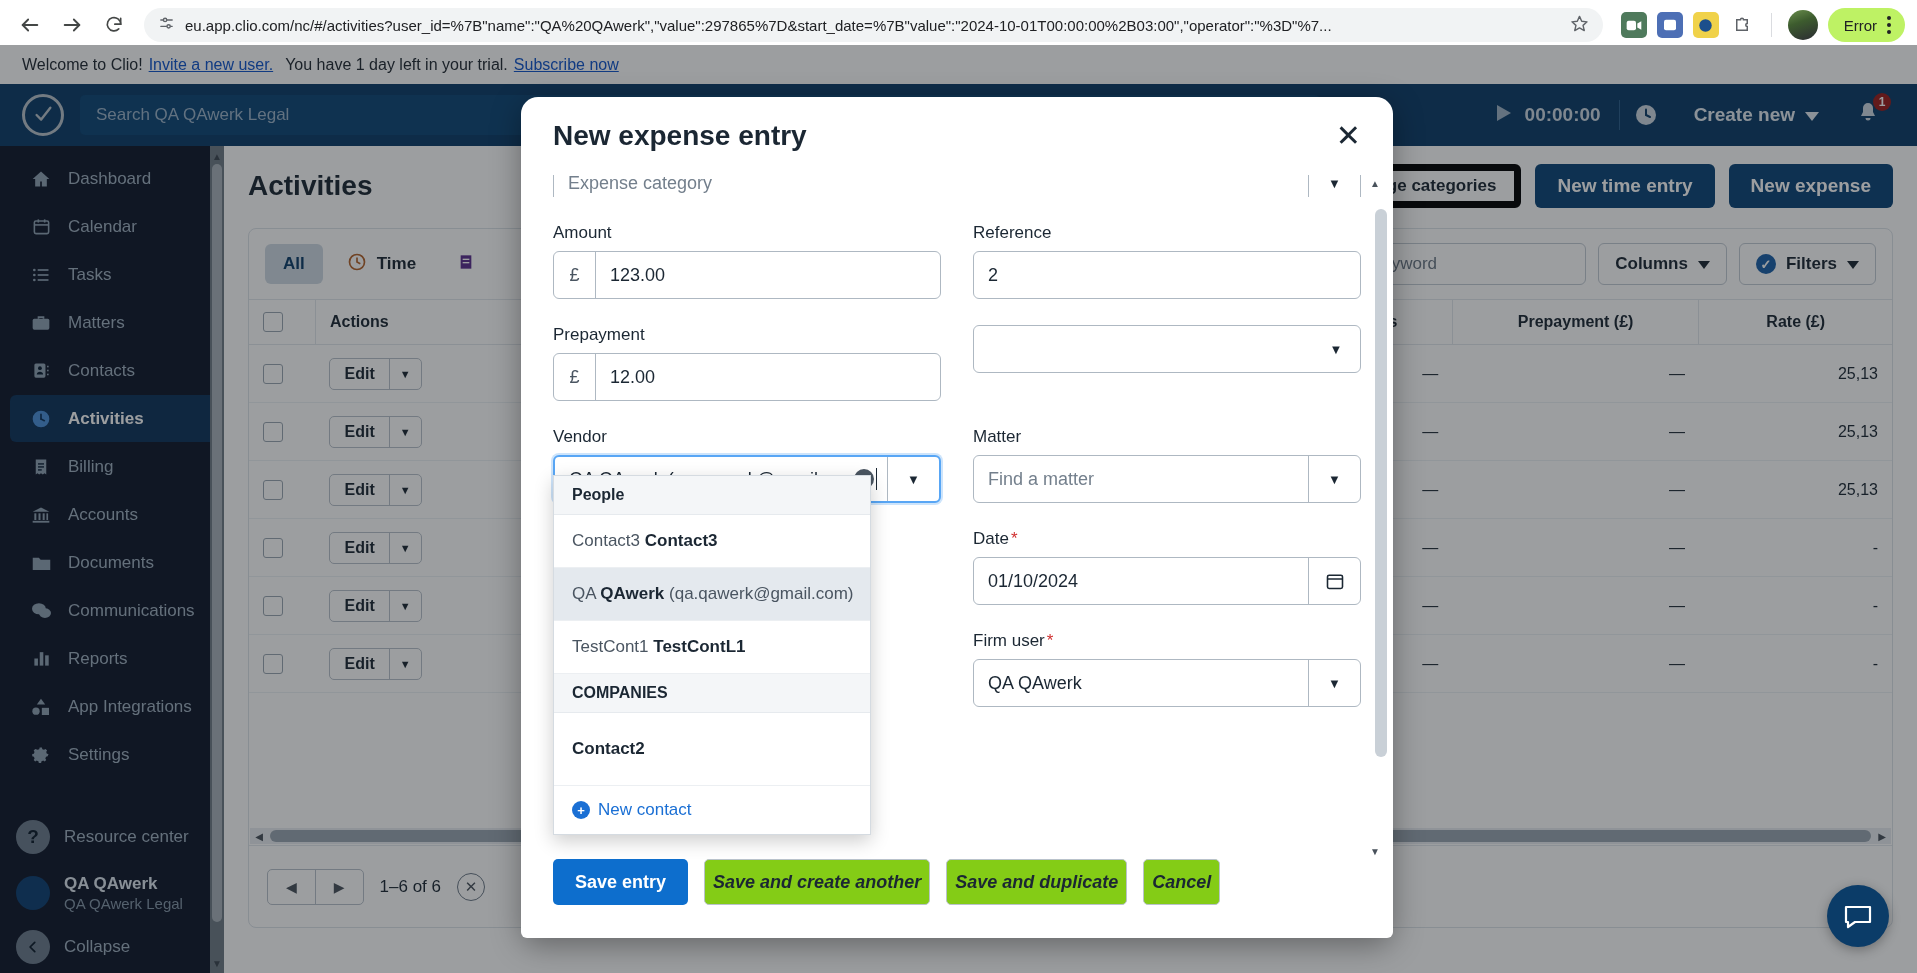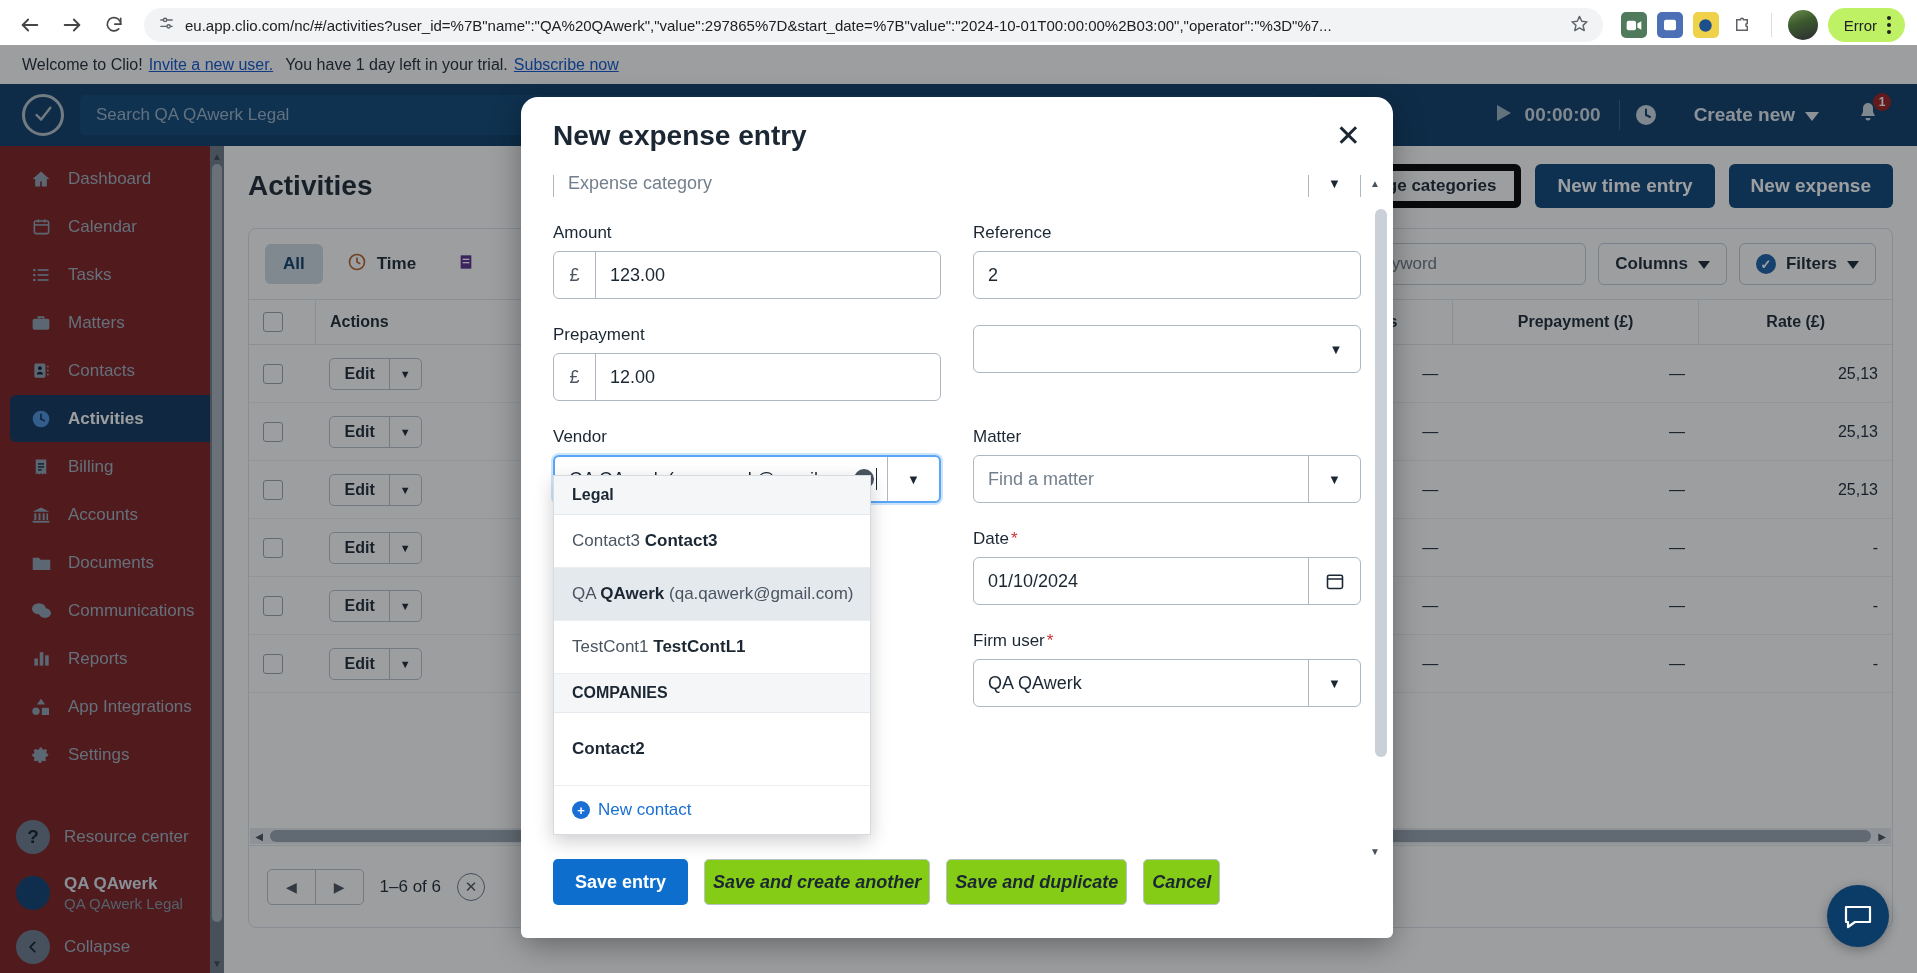--- a/index.html
+++ b/index.html
@@ -84,21 +84,21 @@
   .bell-wrap { position: relative; width: 54px; height: 44px; display: flex; align-items: center; justify-content: center; color: #cdd8e2; }
   .bell-badge {
     position: absolute; top: 0px; right: 4px; background: #9b1c1c; color: #fff;
     border-radius: 9px; min-width: 18px; height: 18px; font-size: 12px; font-weight: bold;
     display: flex; align-items: center; justify-content: center; padding: 0 5px;
   }
 
   
   .sidebar {
     position: absolute; top: 146px; left: 0; width: 256px; height: 827px;
-    background: #7f1d1d; padding-top: 8px;
+    background: #0f172a; padding-top: 8px;
   }
   .side-item {
     height: 47px; display: flex; align-items: center; gap: 16px;
     padding-left: 20px; margin: 1px 10px; border-radius: 6px;
     color: #9fb0c0; font-size: 17px;
   }
   .side-item.active { background: #0d325a; color: #ffffff; font-weight: bold; }
   .side-item.active .side-ico { color: #4a90d9; }
   .side-ico { width: 22px; display: flex; align-items: center; justify-content: center; flex: none; color: #8fa2b4; }
   .side-bottom { position: absolute; bottom: 0; left: 0; width: 256px; padding-bottom: 0; }
@@ -812,21 +812,21 @@
       <div class="col" style="position:relative;">
         <span class="fld-label">Vendor</span>
         <div class="inp focused">
           <span class="val" style="padding-right:2px;">QA QAwerk (qa.qawerk@gmail.com</span>
           <span class="clearbtn">✕</span>
           <span class="txtcaret"></span>
           <span class="caret-box">▼</span>
         </div>
 
         <div class="dropdown">
-          <div class="dd-group">Legal</div>
+          <div class="dd-group">People</div>
           <div class="dd-item">
             <span>Contact3 </span><b>Contact3</b>
           </div>
           <div class="dd-item sel">
             <span>QA </span><b>QAwerk</b><span> (qa.qawerk@gmail.com)</span>
           </div>
           <div class="dd-item">
             <span>TestCont1 </span><b>TestContL1</b>
           </div>
           <div class="dd-group">COMPANIES</div>

